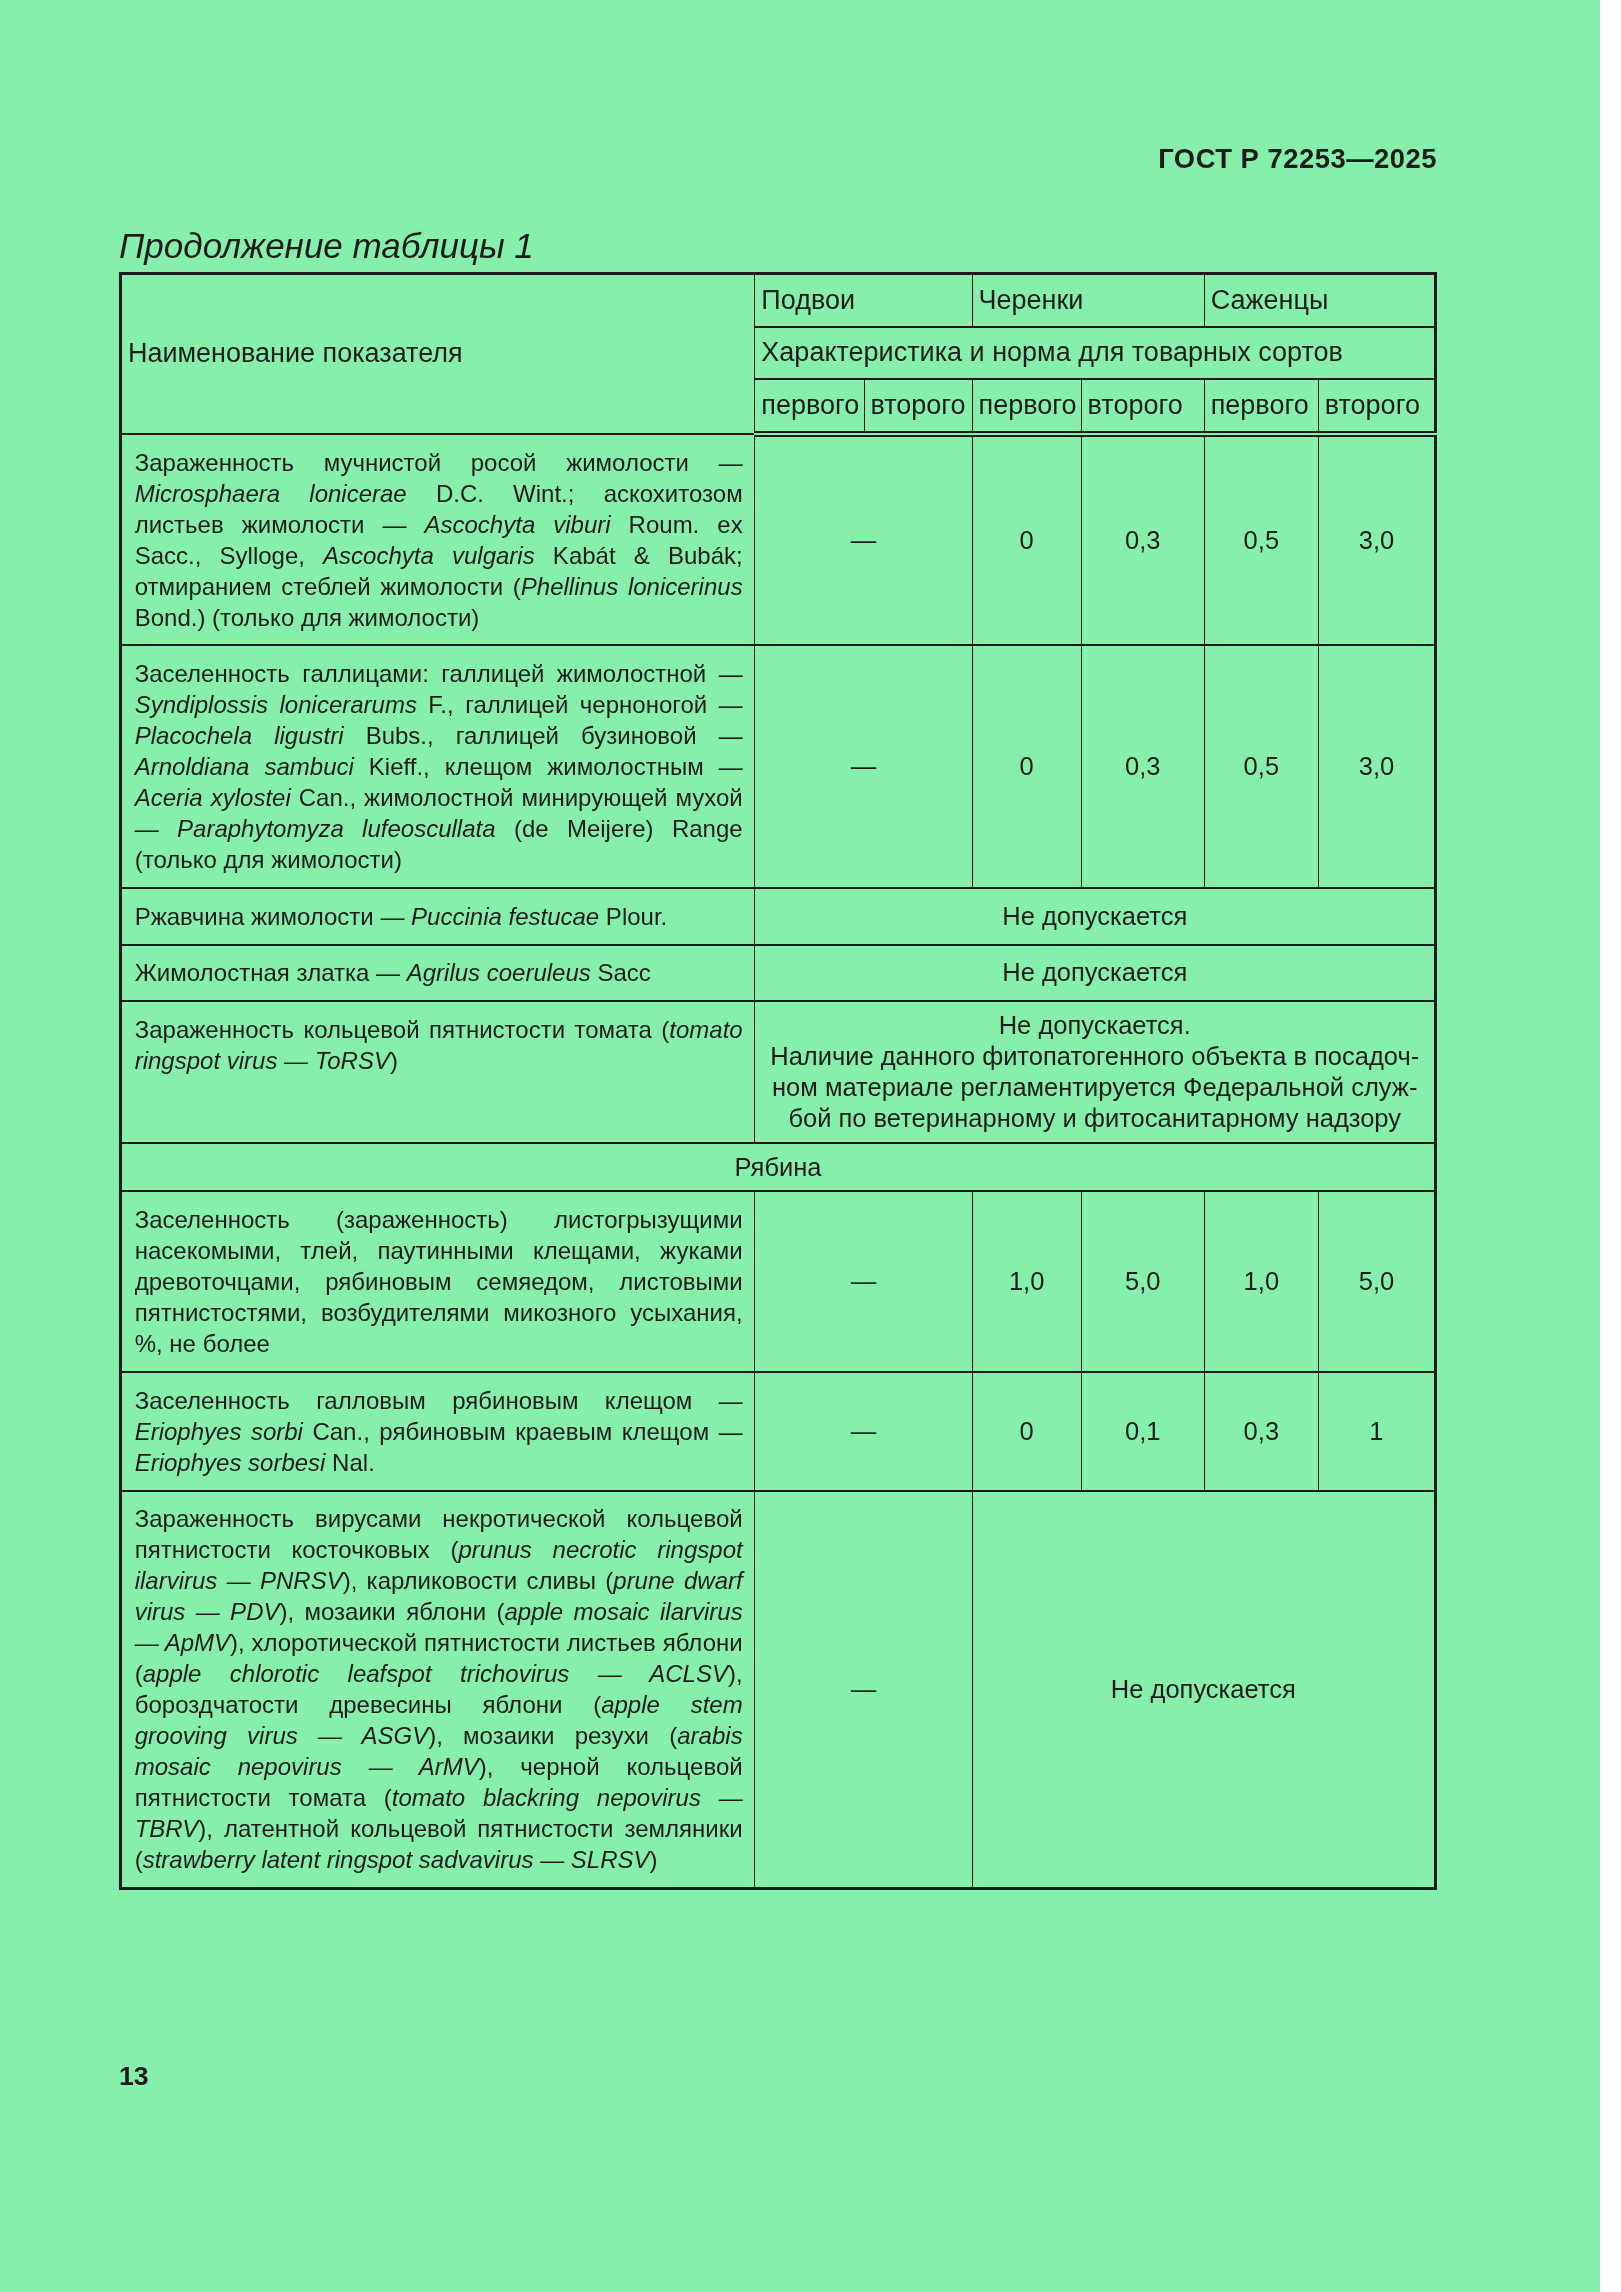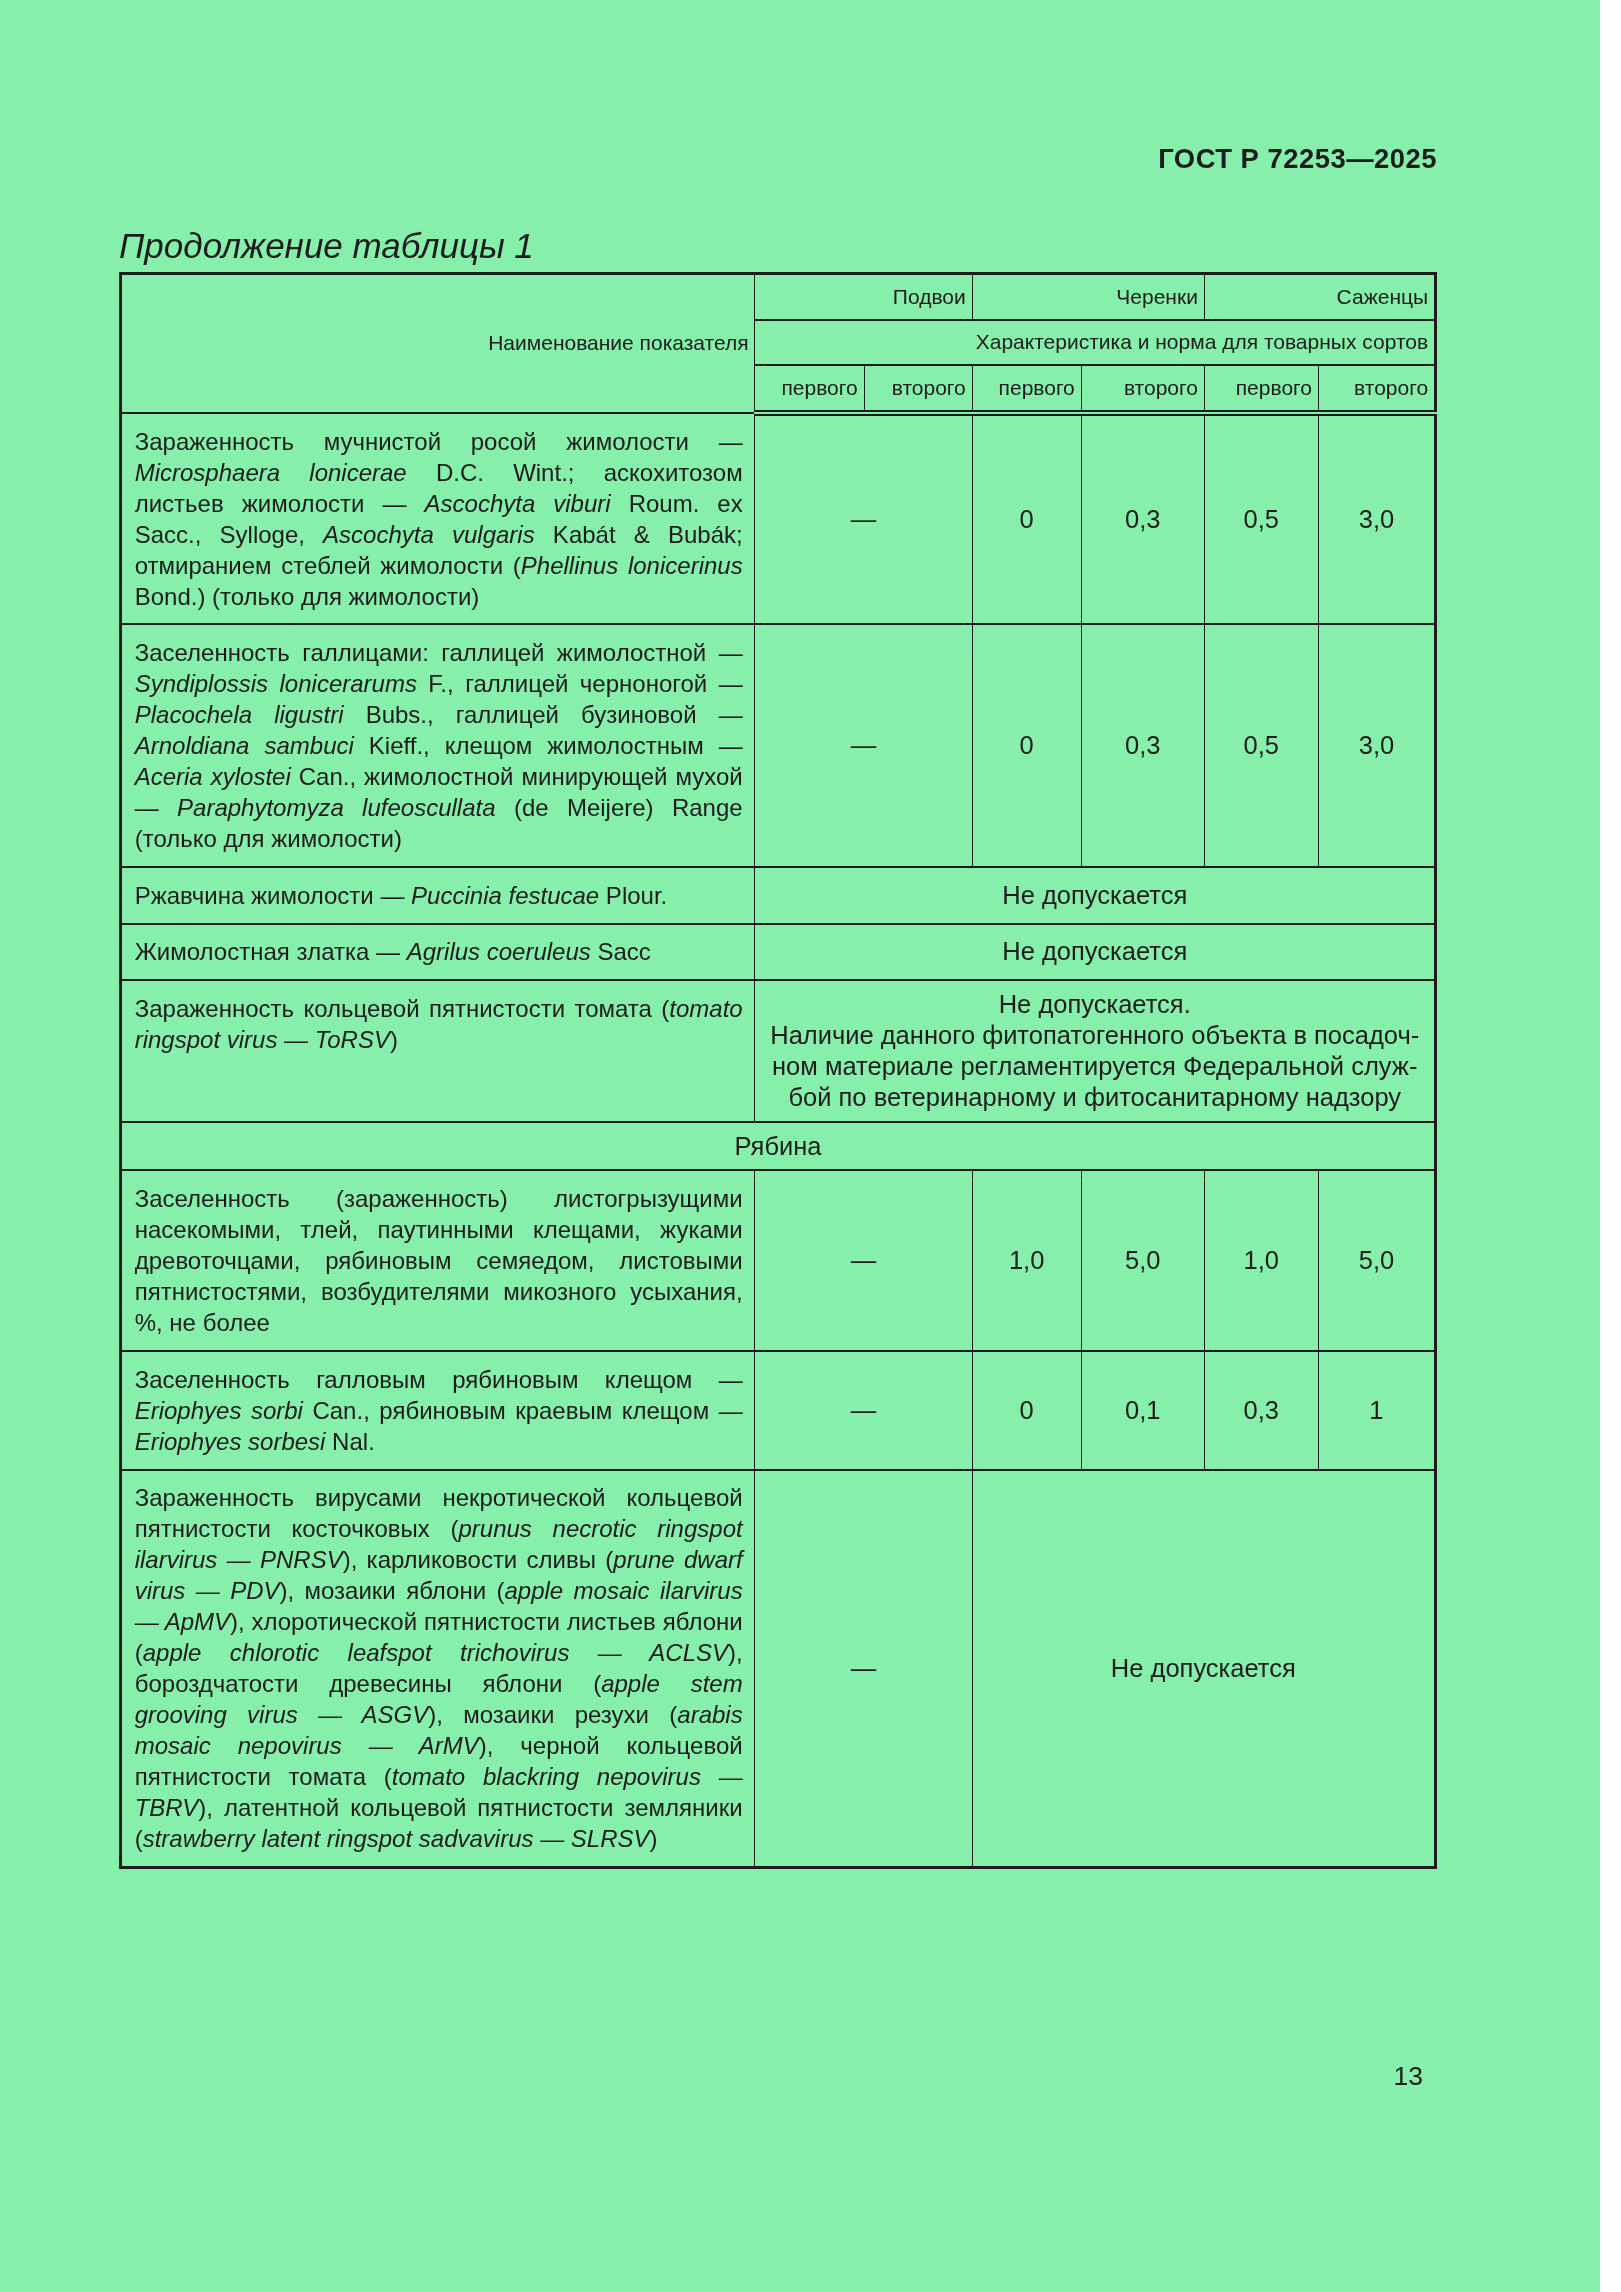--- a/index.html
+++ b/index.html
@@ -40,22 +40,22 @@
     border: 3.4px solid #1c1c1c;
   }
   .gost-table th, .gost-table td {
     border-left: 1.5px solid #1c1c1c;
     border-right: 1.5px solid #1c1c1c;
     border-top: 2.5px solid #1c1c1c;
     border-bottom: 2.5px solid #1c1c1c;
     font-weight: 400;
   }
   .gost-table thead th {
-    font-size: 21px;
-    text-align: right;
+    font-size: 27px;
+    text-align: left;
     vertical-align: middle;
     padding: 9.8px 5.9px;
   }
   .gost-table thead tr:last-child th { border-bottom: 6.9px double #1c1c1c; }
   td.name-cell {
     font-size: 24px;
     line-height: 31px;
     text-align: justify;
     text-align-last: left;
     vertical-align: top;
@@ -74,22 +74,22 @@
     text-align: center;
     vertical-align: middle;
     padding: 8.8px 5.9px;
     margin-top: 20px;
   }
   .page-number {
     position: absolute;
     top: 2061px;
     left: 119px;
     width: 1304px;
-    text-align: right;
     font-size: 26.5px;
+    font-weight: bold;
   }
 </style>
 </head>
 <body>
 
 <div class="page">
 
   <div class="doc-number">ГОСТ Р 72253—2025</div>
 
   <div class="table-caption">Продолжение таблицы 1</div>

